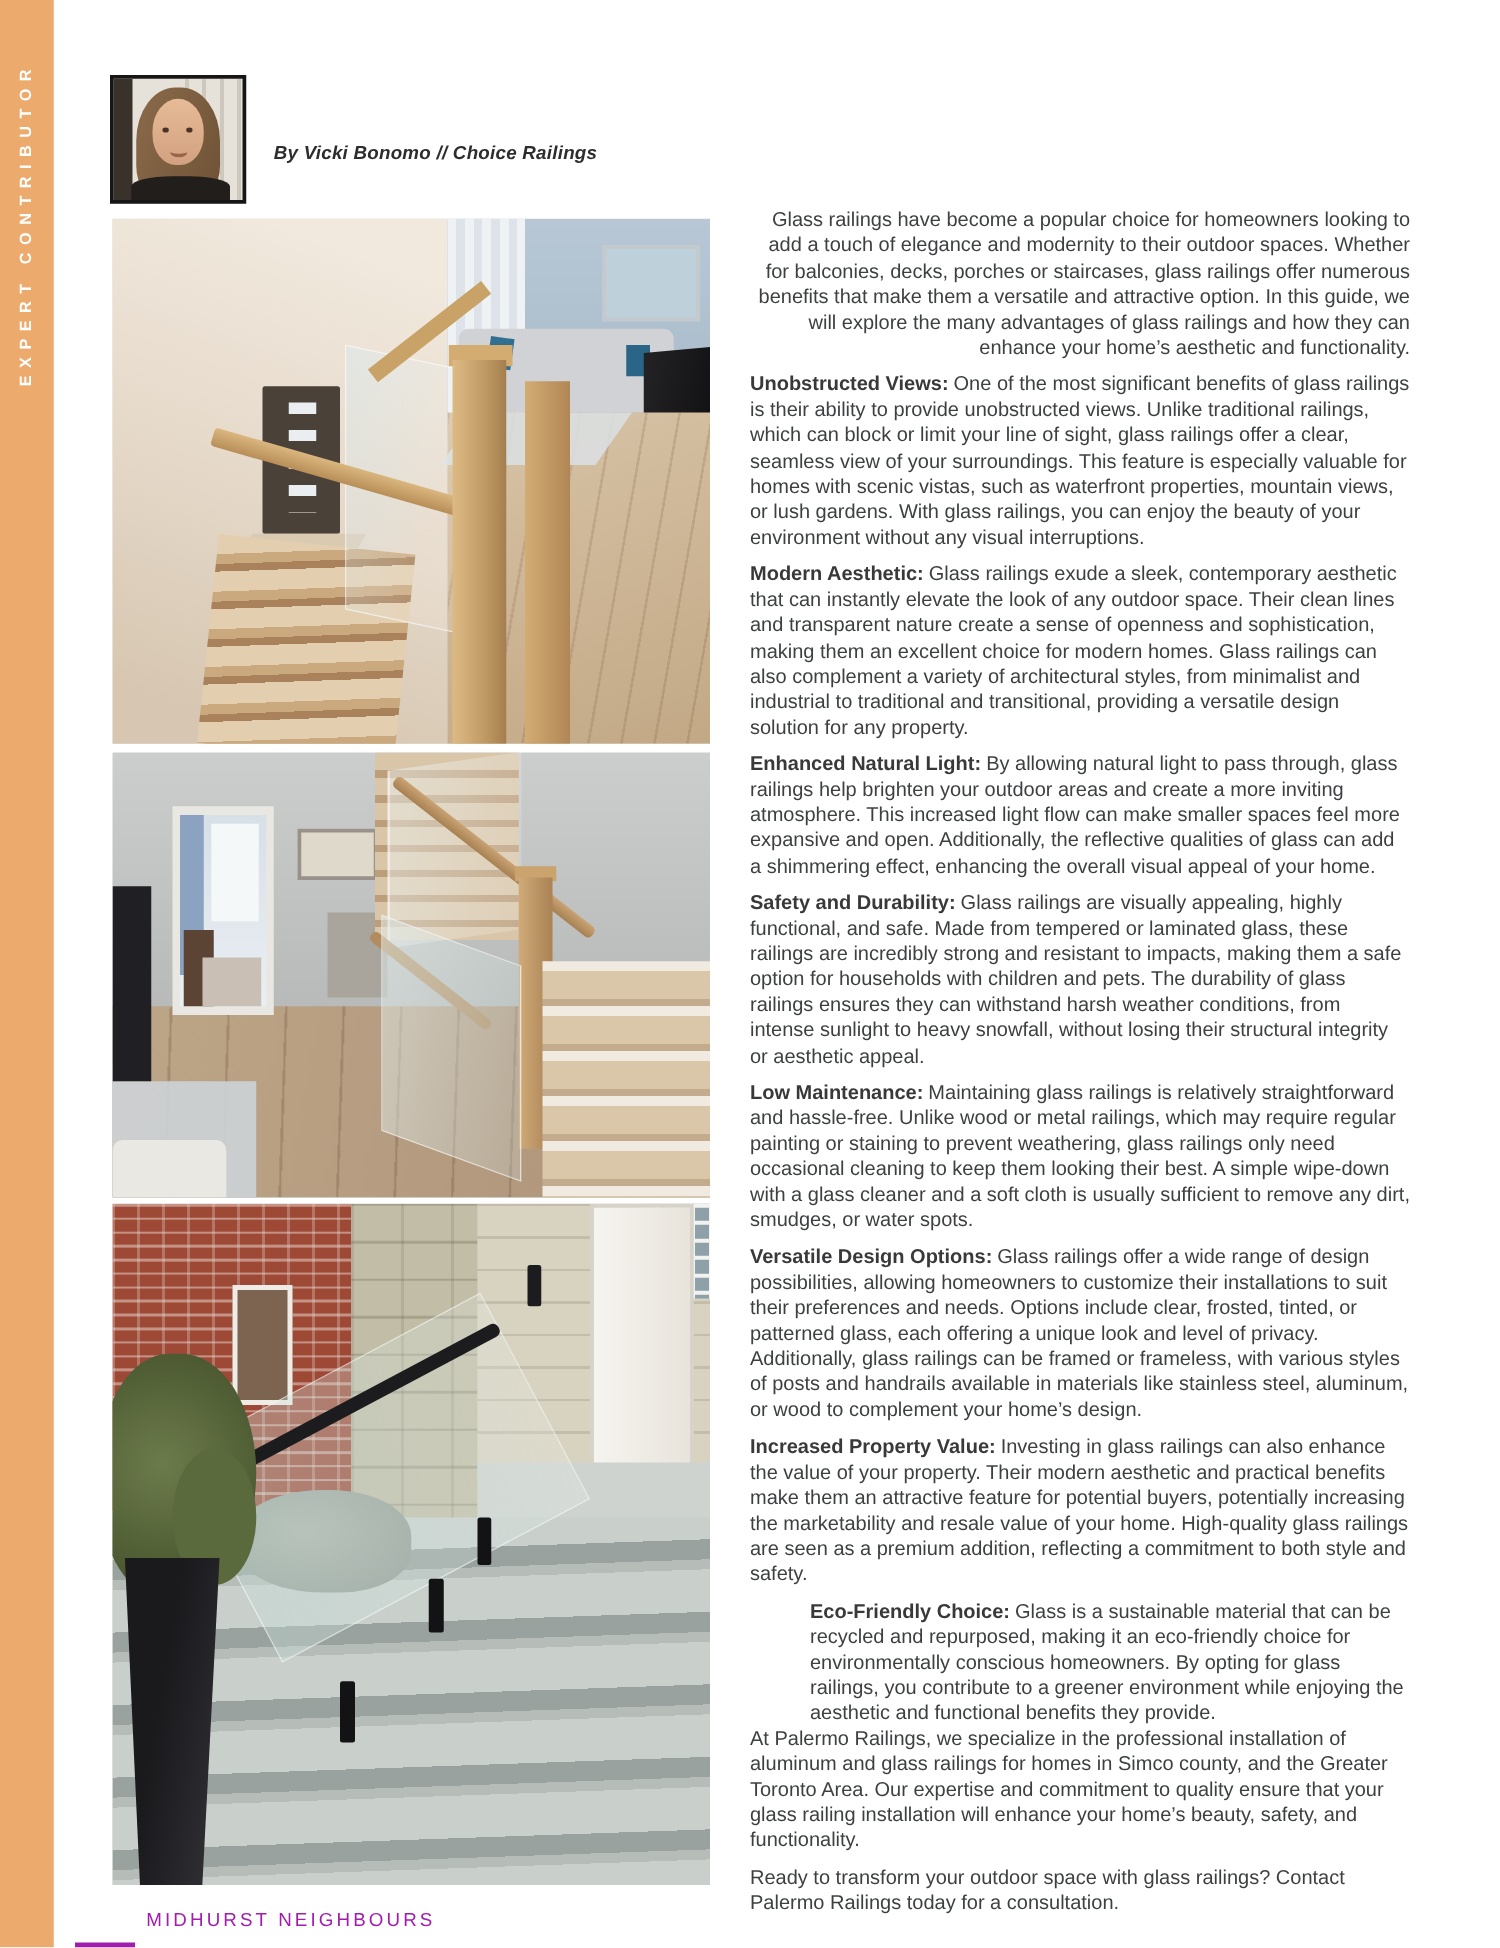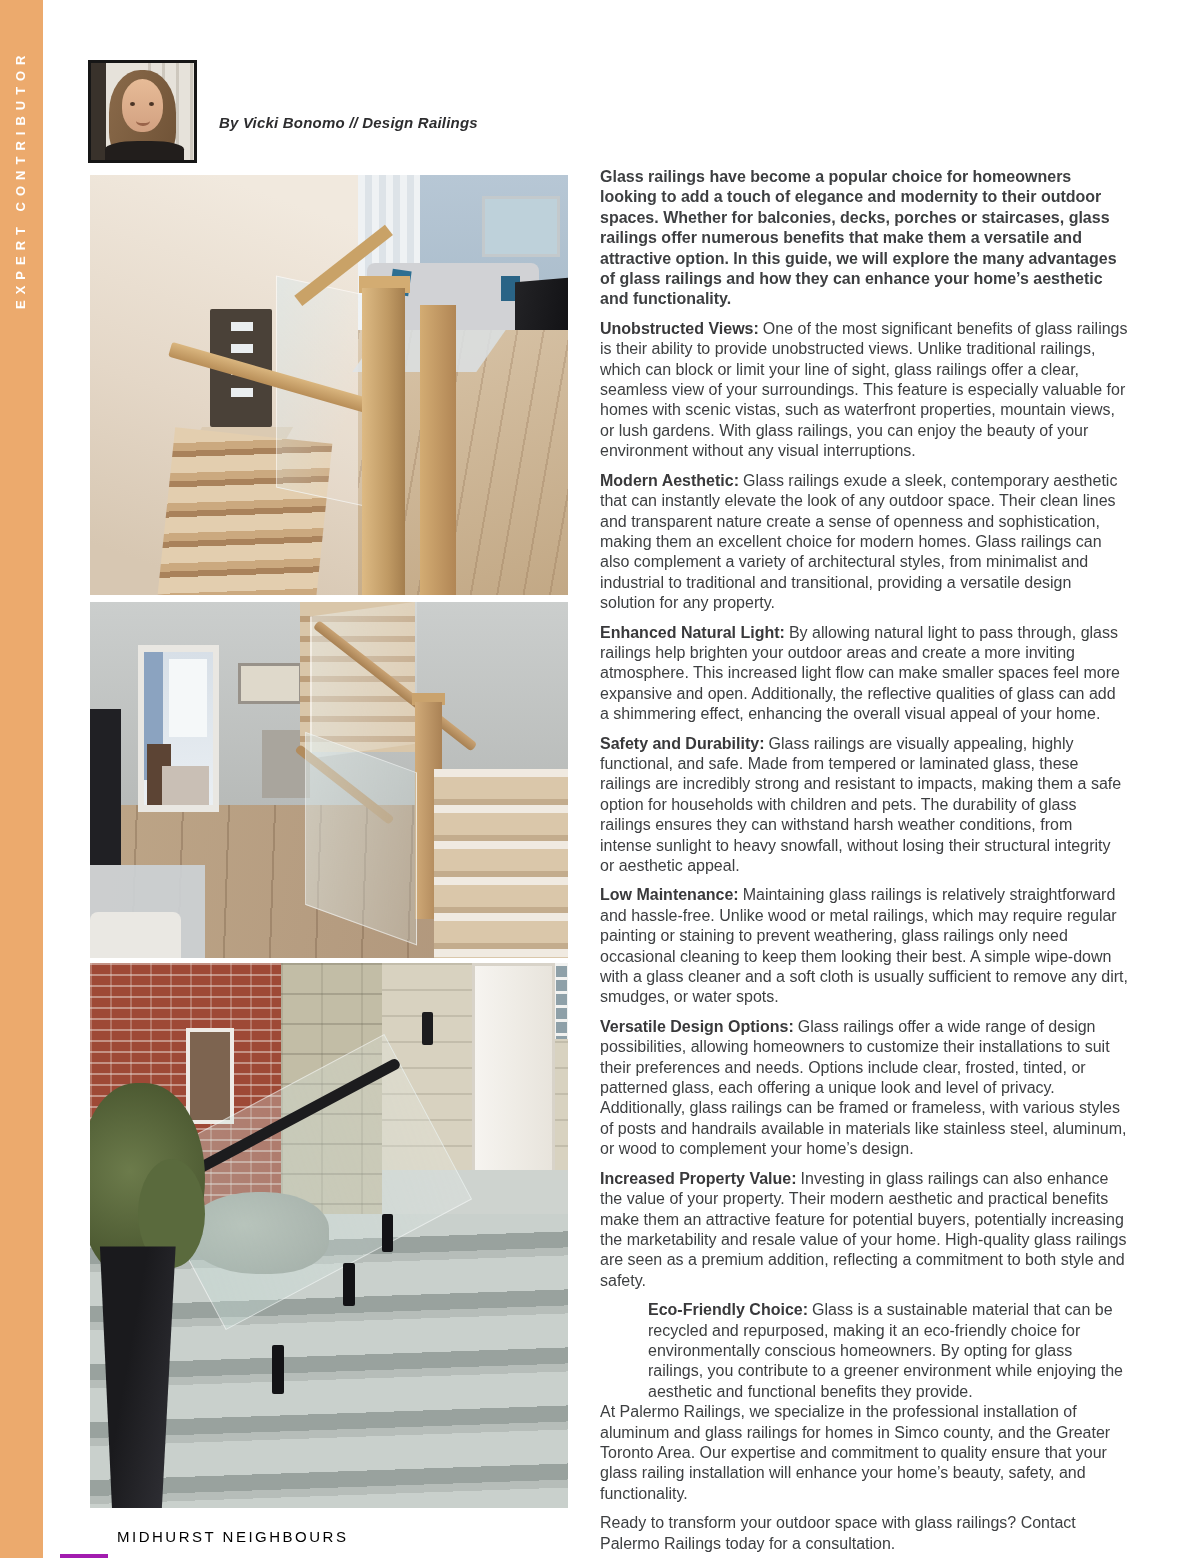--- a/index.html
+++ b/index.html
@@ -109,28 +109,28 @@
     clip-path:polygon(6% 0,94% 0,78% 100%,20% 100%);}
   .p3-shrub{left:-2%;top:22%;width:26%;height:36%;background:radial-gradient(circle at 40% 45%,#6c7b4b,#49562f 75%);border-radius:48% 52% 55% 45%;}
   .p3-shrub-b{left:10%;top:36%;width:14%;height:20%;background:#5a6a3d;border-radius:50%;}
   .p3-standoff-a{left:61%;top:46%;width:2.4%;height:7%;background:#131316;border-radius:2px;}
   .p3-standoff-b{left:53%;top:55%;width:2.4%;height:8%;background:#131316;border-radius:2px;}
   .p3-standoff-c{left:38%;top:70%;width:2.6%;height:9%;background:#131316;border-radius:2px;}
 
   
   .article{position:absolute;left:600px;top:167px;width:528px;color:#3d3f41;font-size:16px;line-height:20.4px;}
   .article p{margin:0 0 9px 0;}
-  .article p.intro{font-weight:700;}
+  .article p.intro{font-weight:400;text-align:right;}
   .article .lead{font-weight:700;margin-right:4px;color:#39393b;}
   .article p.no-gap{margin-bottom:0;margin-left:48px;}
 
   
   .pagenum-box{position:absolute;left:60px;top:1517px;width:48px;height:41px;background:#a21caf;color:#ffffff;
     display:flex;align-items:center;justify-content:center;font-size:17px;margin-top:37px;}
-  .pub-name{position:absolute;left:117px;top:1528px;font-size:15px;color:#000000;letter-spacing:2.5px;text-align:right;}
+  .pub-name{position:absolute;left:117px;top:1528px;font-size:15px;color:#a21caf;letter-spacing:2.5px;text-align:right;}
 </style>
 </head>
 <body>
 
 <div class="page">
 
   <div class="strip">
     <div class="strip-label">EXPERT CONTRIBUTOR</div>
   </div>
 
@@ -138,21 +138,21 @@
     <div class="s hs-blinds"></div>
     <div class="s hs-dark"></div>
     <div class="s hs-hair"></div>
     <div class="s hs-face"></div>
     <div class="s hs-eye-l"></div>
     <div class="s hs-eye-r"></div>
     <div class="s hs-smile"></div>
     <div class="s hs-top"></div>
   </div>
 
-  <div class="byline">By Vicki Bonomo // Design Railings</div>
+  <div class="byline">By Vicki Bonomo // Choice Railings</div>
 
   <div class="ph" id="p1">
     <div class="s p1-leftwall"></div>
     <div class="s p1-bluewall"></div>
     <div class="s p1-curtain"></div>
     <div class="s p1-mirror"></div>
     <div class="s p1-sofa"></div>
     <div class="s p1-pillow-a"></div>
     <div class="s p1-pillow-b"></div>
     <div class="s p1-speaker"></div>

